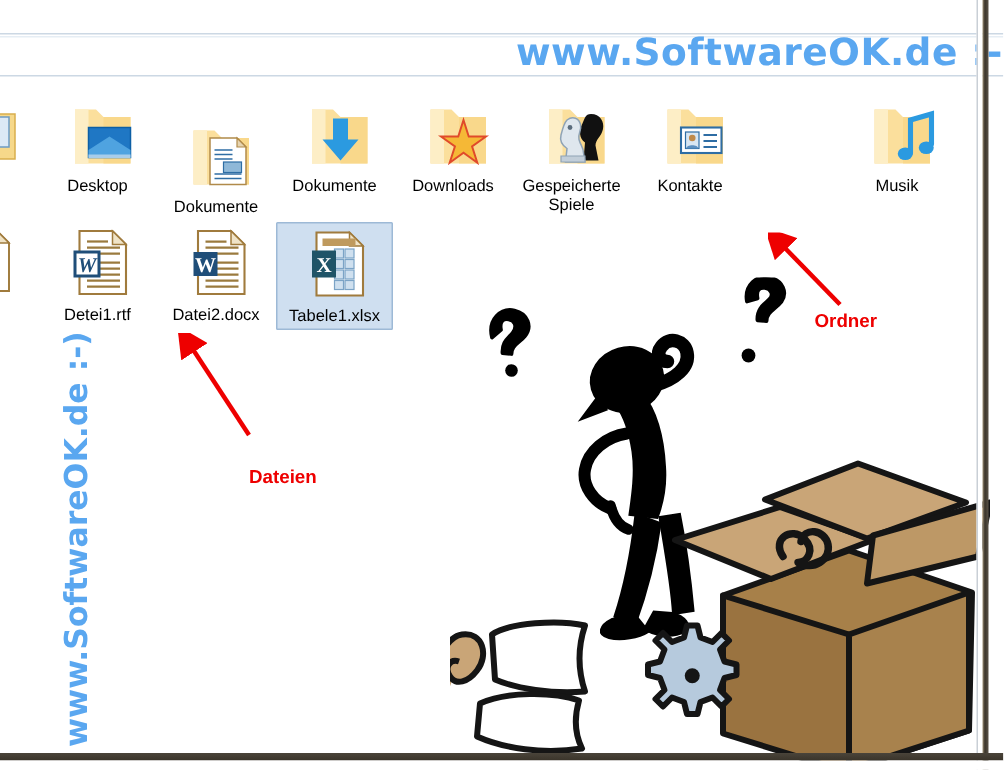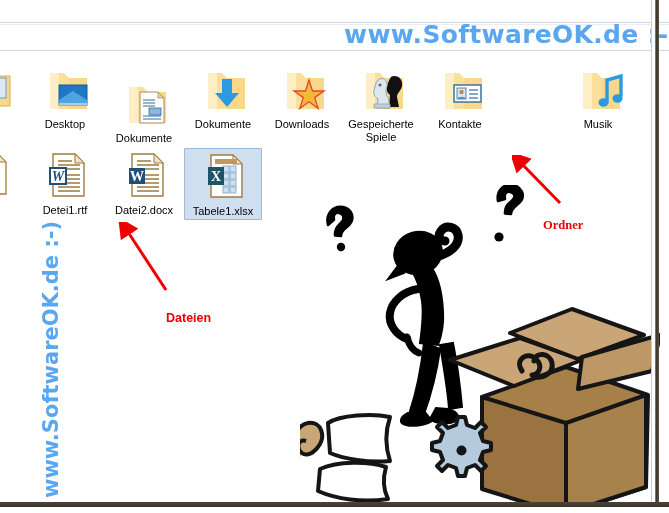--- a/index.html
+++ b/index.html
@@ -364,21 +364,21 @@
   </div>
 
   <svg class="abs" style="left:512px; top:155px;" width="60" height="55">
     <defs>
       <marker id="arrowRed" markerWidth="7" markerHeight="7" refX="1" refY="3.5" orient="auto">
         <polygon points="0,0 7,3.5 0,7" fill="#ee0000"></polygon>
       </marker>
     </defs>
     <line x1="48" y1="48" x2="10" y2="9" stroke="#ee0000" stroke-width="3" marker-end="url(#arrowRed)"></line>
   </svg>
-  <div class="anno-label" style="left:543px; top:218px;font-family:Liberation Serif, serif;">Ordner</div>
+  <div class="anno-label" style="left:543px; top:207px;">Ordner</div>
 
   <svg class="abs" style="left:118px; top:222px;" width="60" height="75">
     <defs>
       <marker id="arrowRed2" markerWidth="7" markerHeight="7" refX="1" refY="3.5" orient="auto">
         <polygon points="0,0 7,3.5 0,7" fill="#ee0000"></polygon>
       </marker>
     </defs>
     <line x1="48" y1="68" x2="10" y2="10" stroke="#ee0000" stroke-width="3" marker-end="url(#arrowRed2)"></line>
   </svg>
   <div class="anno-label" style="left:166px; top:311px;">Dateien</div>

